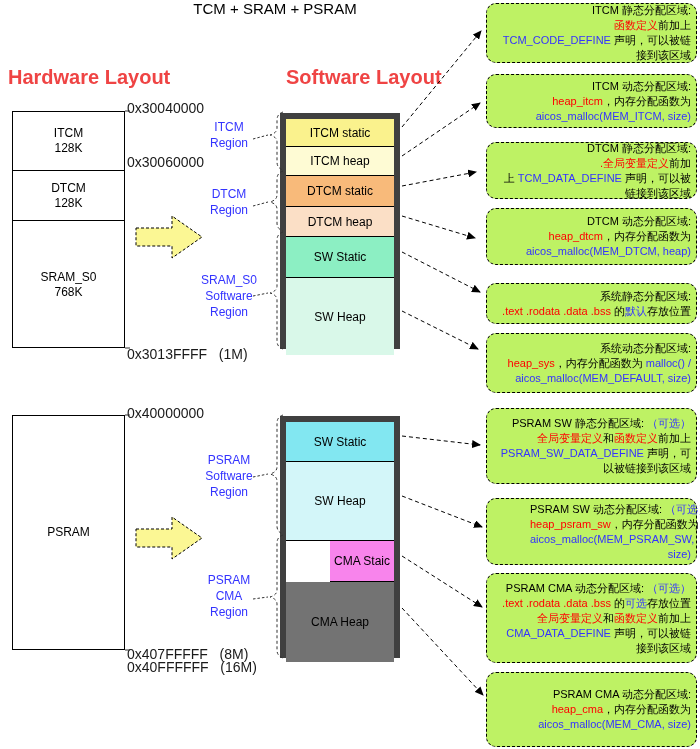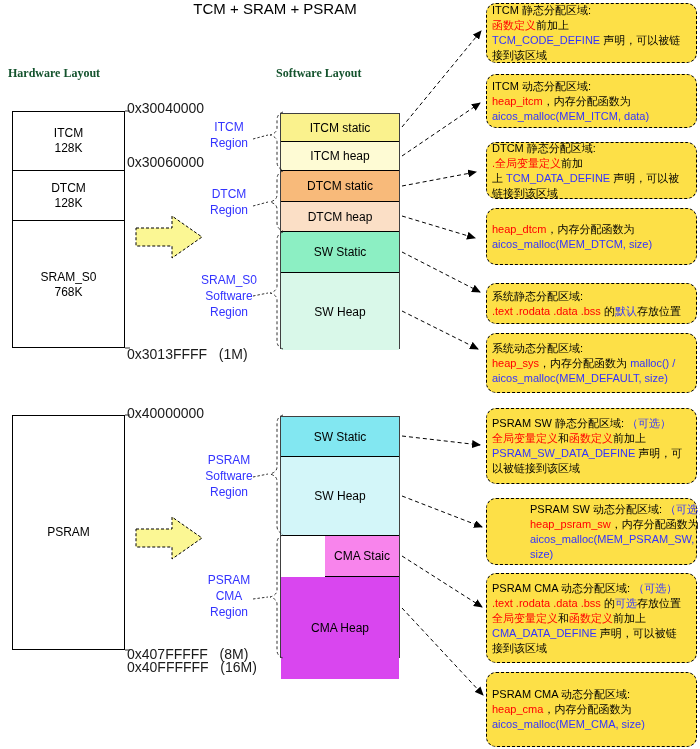--- a/index.html
+++ b/index.html
@@ -2,44 +2,44 @@
 <html><head>
 <meta charset="utf-8">
 <style>
   html,body{margin:0;padding:0;background:#fff;}
   #canvas{
     position:relative;width:700px;height:749px;background:#ffffff;
     font-family:"Liberation Sans",sans-serif;overflow:hidden;color:#000;
   }
   .title{position:absolute;left:130px;top:0;width:290px;text-align:center;
     font-size:15px;color:#000;}
-  .col-heading{position:absolute;font-weight:bold;font-size:12px;color:#14532d;font-family:Liberation Serif, serif;}
+  .col-heading{position:absolute;font-weight:bold;font-size:20px;color:#ef4444;}
   #hw-heading{left:8px;top:66px;}
-  #sw-heading{left:276px;top:66px;}
+  #sw-heading{left:286px;top:66px;}
 
   .hw-box{position:absolute;left:12px;width:113px;border:1px solid #000;
     box-sizing:border-box;background:#fff;}
   .hw-section{display:flex;flex-direction:column;align-items:center;justify-content:center;
     font-size:12px;line-height:15px;border-bottom:1px solid #000;box-sizing:border-box;}
   .hw-section:last-child{border-bottom:none;}
 
-  .sw-stack{position:absolute;left:280px;width:120px;border:1px solid #404040;
+  .sw-stack{position:absolute;left:280px;width:120px;border:6px solid #404040;
     box-sizing:border-box;}
   .sw-block{display:flex;align-items:center;justify-content:center;
     font-size:12px;box-sizing:border-box;border-bottom:1px solid #000;}
   .sw-block:last-child{border-bottom:none;}
 
   .addr{position:absolute;font-size:14px;line-height:12px;color:#1a1a1a;white-space:pre;}
 
   .region-label{position:absolute;left:185px;width:88px;text-align:center;
     font-size:12px;line-height:16px;white-space:pre-line;}
 
   .anno{position:absolute;left:486px;width:211px;border:1px dashed #000;border-radius:10px;
-    background:#fde047;box-sizing:border-box;padding:2px 5px;font-size:11px;line-height:15px;
-    display:flex;flex-direction:column;justify-content:center;}
+    background:#bef264;box-sizing:border-box;padding:2px 5px;font-size:11px;line-height:15px;
+    display:flex;flex-direction:column;justify-content:center;text-align:right;}
   .anno-line{white-space:nowrap;}
   .c-k{color:#000;}
   .c-r{color:#ff0000;}
   .c-b{color:#3333ff;}
 
   #overlay{position:absolute;left:0;top:0;width:700px;height:749px;pointer-events:none;}
 </style>
 </head>
 <body>
 
@@ -74,21 +74,21 @@
         <div class="sw-block" style="height: 29px; background: rgb(254, 251, 212);">ITCM heap</div>
         <div class="sw-block" style="height: 31px; background: rgb(248, 186, 122);">DTCM static</div>
         <div class="sw-block" style="height: 30px; background: rgb(251, 223, 198);">DTCM heap</div>
         <div class="sw-block" style="height: 41px; background: rgb(140, 239, 195);">SW Static</div>
         <div class="sw-block" style="height: 77px; background: rgb(217, 248, 233);">SW Heap</div>
       </div>
       <div class="sw-stack" style="top: 416px; height: 242px;">
         <div class="sw-block" style="height: 40px; background: rgb(130, 231, 241);">SW Static</div>
         <div class="sw-block" style="height: 79px; background: rgb(211, 246, 249);">SW Heap</div>
         <div class="sw-block" style="height: 41px; background: rgb(248, 132, 236); margin-left: 44px;">CMA Staic</div>
-        <div class="sw-block" style="height: 102px; background: #d946ef; text-align: right;">CMA Heap</div>
+        <div class="sw-block" style="height: 80px; background: #737373; text-align: right;">CMA Heap</div>
       </div>
     </div>
   <div id="addresses">
       <div class="addr" style="left: 127px; top: 102px;">0x30040000</div>
       <div class="addr" style="left: 127px; top: 156px;">0x30060000</div>
       <div class="addr" style="left: 127px; top: 348px;">0x3013FFFF   (1M)</div>
       <div class="addr" style="left: 127px; top: 407px;">0x40000000</div>
       <div class="addr" style="left: 127px; top: 648px;">0x407FFFFF   (8M)</div>
       <div class="addr" style="left: 127px; top: 661px;">0x40FFFFFF   (16M)</div>
     </div>
@@ -110,31 +110,32 @@
   <div id="annotations">
       <div class="anno" style="top: 3px; height: 60px;">
         <div class="anno-line"><span class="c-k">ITCM 静态分配区域:</span></div>
         <div class="anno-line"><span class="c-r">函数定义</span><span class="c-k">前加上</span></div>
         <div class="anno-line"><span class="c-b">TCM_CODE_DEFINE</span><span class="c-k"> 声明，可以被链</span></div>
         <div class="anno-line"><span class="c-k">接到该区域</span></div>
       </div>
       <div class="anno" style="top: 74px; height: 54px;">
         <div class="anno-line"><span class="c-k">ITCM 动态分配区域:</span></div>
         <div class="anno-line"><span class="c-r">heap_itcm</span><span class="c-k">，内存分配函数为</span></div>
-        <div class="anno-line"><span class="c-b"> aicos_malloc(MEM_ITCM, data)</span></div>
+        <div class="anno-line"><span class="c-b"> aicos_malloc(MEM_ITCM, size)</span></div>
       </div>
       <div class="anno" style="top: 142px; height: 57px;">
         <div class="anno-line"><span class="c-k">DTCM 静态分配区域:</span></div>
         <div class="anno-line"><span class="c-r">.全局变量定义</span><span class="c-k">前加</span></div>
         <div class="anno-line"><span class="c-k">上 </span><span class="c-b">TCM_DATA_DEFINE</span><span class="c-k"> 声明，可以被</span></div>
         <div class="anno-line"><span class="c-k">链接到该区域</span></div>
       </div>
       <div class="anno" style="top: 208px; height: 57px;">
+        <div class="anno-line"><span class="c-k">DTCM 动态分配区域:</span></div>
         <div class="anno-line"><span class="c-r">heap_dtcm</span><span class="c-k">，内存分配函数为</span></div>
-        <div class="anno-line"><span class="c-b">aicos_malloc(MEM_DTCM, size)</span></div>
+        <div class="anno-line"><span class="c-b">aicos_malloc(MEM_DTCM, heap)</span></div>
       </div>
       <div class="anno" style="top: 283px; height: 41px;">
         <div class="anno-line"><span class="c-k">系统静态分配区域:</span></div>
         <div class="anno-line"><span class="c-r">.text .rodata .data .bss</span><span class="c-k"> 的</span><span class="c-b">默认</span><span class="c-k">存放位置</span></div>
       </div>
       <div class="anno" style="top: 333px; height: 60px;">
         <div class="anno-line"><span class="c-k">系统动态分配区域:</span></div>
         <div class="anno-line"><span class="c-r">heap_sys</span><span class="c-k">，内存分配函数为 </span><span class="c-b">malloc() /</span></div>
         <div class="anno-line"><span class="c-b">aicos_malloc(MEM_DEFAULT, size)</span></div>
       </div>

